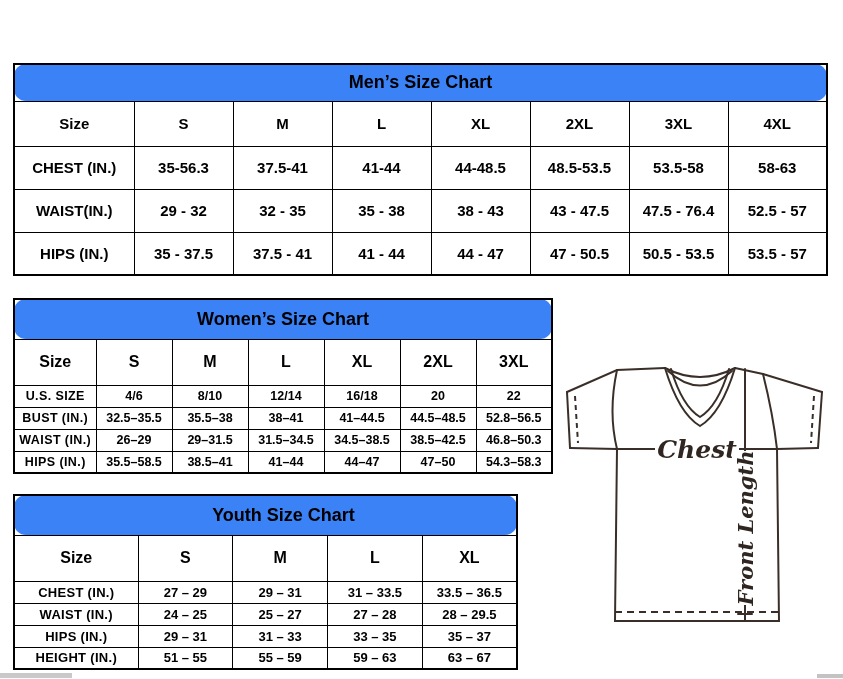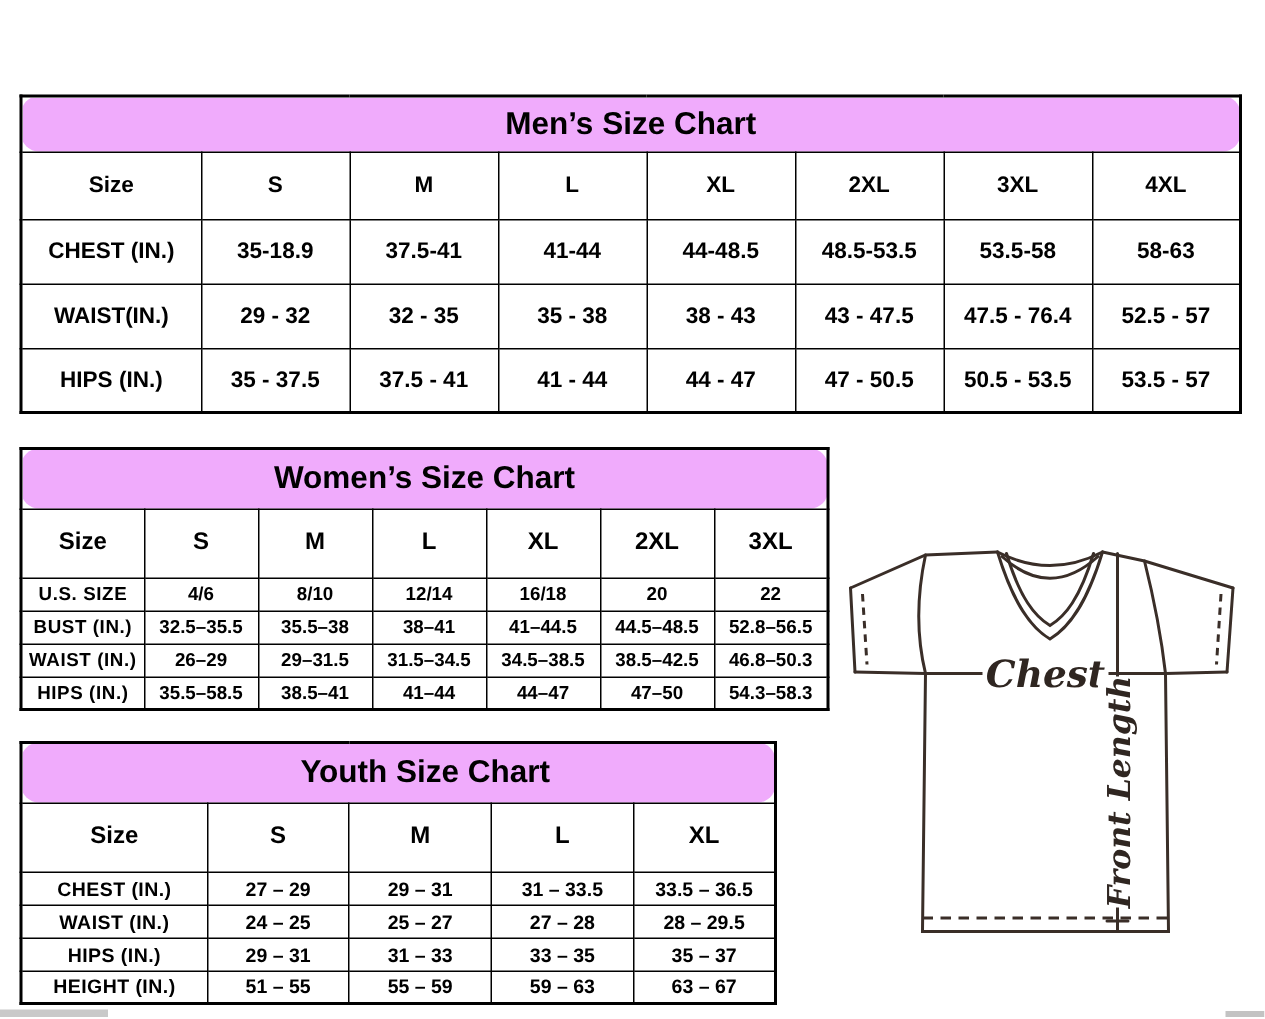--- a/index.html
+++ b/index.html
@@ -7,21 +7,21 @@
               font-family:"Liberation Sans", sans-serif; color:#000; }
   .page { position:relative; width:843px; height:679px; }
 
   .title { position:absolute; top:7px; left:0; width:100%; text-align:center;
            font-size:21px; font-weight:bold; letter-spacing:0.2px; }
 
   table { position:absolute; border-collapse:collapse; table-layout:fixed;
           background:#fff; border:2px solid #000; }
   th, td { border:1.6px solid #000; text-align:center; vertical-align:middle;
            font-weight:bold; padding:0; overflow:hidden; white-space:nowrap; }
-  tr.sec th { background:#f0abfc; font-size:21px;border-radius:12px; }
+  tr.sec th { background:#3b82f6; font-size:18px;border-radius:12px; }
 
   
   .mens { left:13px; top:63px; width:815px; }
   .mens tr.sec th { height:37px; }
   .mens tr.cols th { height:45px; font-size:15px; }
   .mens tr.data td { height:43px; font-size:15px; }
   .mens td.lbl { font-size:14px; }
 
   
   .womens { left:13px; top:298px; width:540px;padding-left:20px; }
@@ -75,21 +75,21 @@
       <th>S</th>
       <th>M</th>
       <th>L</th>
       <th>XL</th>
       <th>2XL</th>
       <th>3XL</th>
       <th>4XL</th>
     </tr>
     <tr class="data">
       <td class="lbl">CHEST (IN.)</td>
-      <td>35-18.9</td>
+      <td>35-56.3</td>
       <td>37.5-41</td>
       <td>41-44</td>
       <td>44-48.5</td>
       <td>48.5-53.5</td>
       <td>53.5-58</td>
       <td>58-63</td>
     </tr>
     <tr class="data">
       <td class="lbl">WAIST(IN.)</td>
       <td>29 - 32</td>

